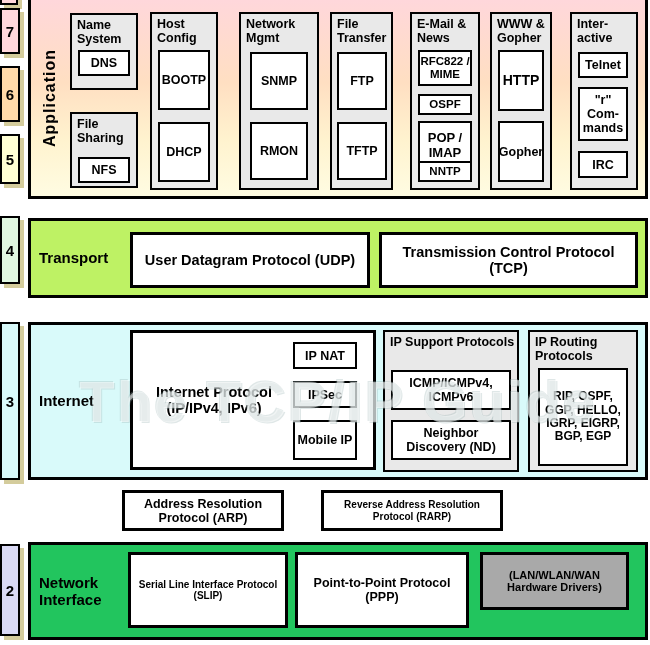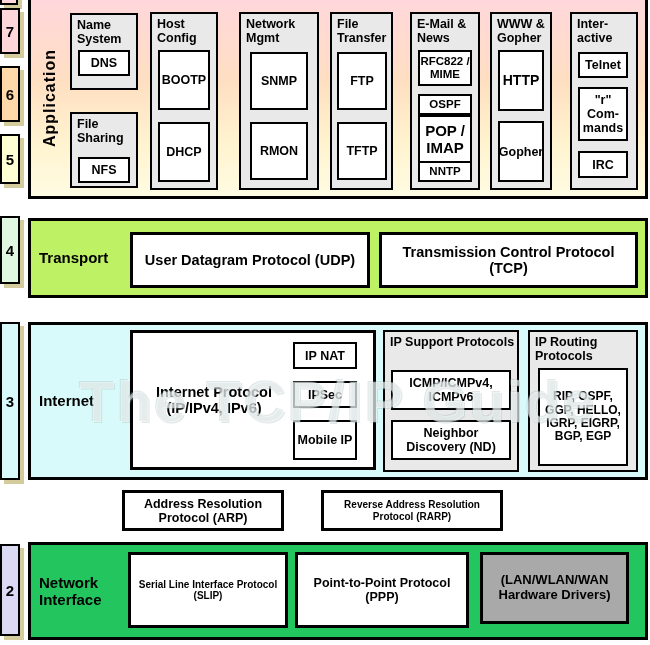--- a/index.html
+++ b/index.html
@@ -87,21 +87,21 @@
     <div class="g" style="left:299px;top:12px;width:63px;height:178px">
       <div class="glabel">File Transfer</div>
       <div class="w" style="left:5px;top:38px;width:50px;height:58px">FTP</div>
       <div class="w" style="left:5px;top:108px;width:50px;height:58px">TFTP</div>
     </div>
 
     <div class="g" style="left:379px;top:12px;width:70px;height:178px">
       <div class="glabel">E-Mail &amp; News</div>
       <div class="w" style="left:6px;top:36px;width:54px;height:36px;font-size:11.5px">RFC822 / MIME</div>
       <div class="w" style="left:6px;top:80px;width:54px;height:21px;font-size:11.5px">OSPF</div>
-      <div class="w" style="left:6px;top:101px;width:54px;height:49px;font-size:15px">POP / IMAP</div>
+      <div class="w" style="left:6px;top:107px;width:54px;height:49px;font-size:13px">POP / IMAP</div>
       <div class="w" style="left:6px;top:147px;width:54px;height:21px;font-size:11.5px">NNTP</div>
     </div>
 
     <div class="g" style="left:459px;top:12px;width:62px;height:178px">
       <div class="glabel">WWW &amp; Gopher</div>
       <div class="w" style="left:6px;top:36px;width:46px;height:61px;font-size:14px">HTTP</div>
       <div class="w" style="left:6px;top:107px;width:46px;height:61px">Gopher</div>
     </div>
 
     <div class="g" style="left:539px;top:12px;width:68px;height:178px">
@@ -142,16 +142,16 @@
     <div class="watermark">The TCP/IP Guide</div>
   </div>
 
   <div class="w big" style="left:122px;top:490px;width:162px;height:41px;font-size:12.5px">Address Resolution Protocol (ARP)</div>
   <div class="w big" style="left:321px;top:490px;width:182px;height:41px;font-size:10px">Reverse Address Resolution Protocol (RARP)</div>
 
   <div class="panel" style="top:542px;height:98px;background:#22c55e">
     <div class="layerlabel" style="width:97px">Network Interface</div>
     <div class="w big" style="left:97px;top:7px;width:160px;height:76px;font-size:10px">Serial Line Interface Protocol (SLIP)</div>
     <div class="w big" style="left:264px;top:7px;width:174px;height:76px;font-size:12.5px">Point-to-Point Protocol (PPP)</div>
-    <div class="w big" style="left:449px;top:7px;width:149px;height:72px;font-size:13px;background:#a9a9a9">(LAN/WLAN/WAN Hardware Drivers)</div>
+    <div class="w big" style="left:449px;top:7px;width:149px;height:58px;font-size:11px;background:#a9a9a9">(LAN/WLAN/WAN Hardware Drivers)</div>
   </div>
 
 </div>
 
 </body></html>

